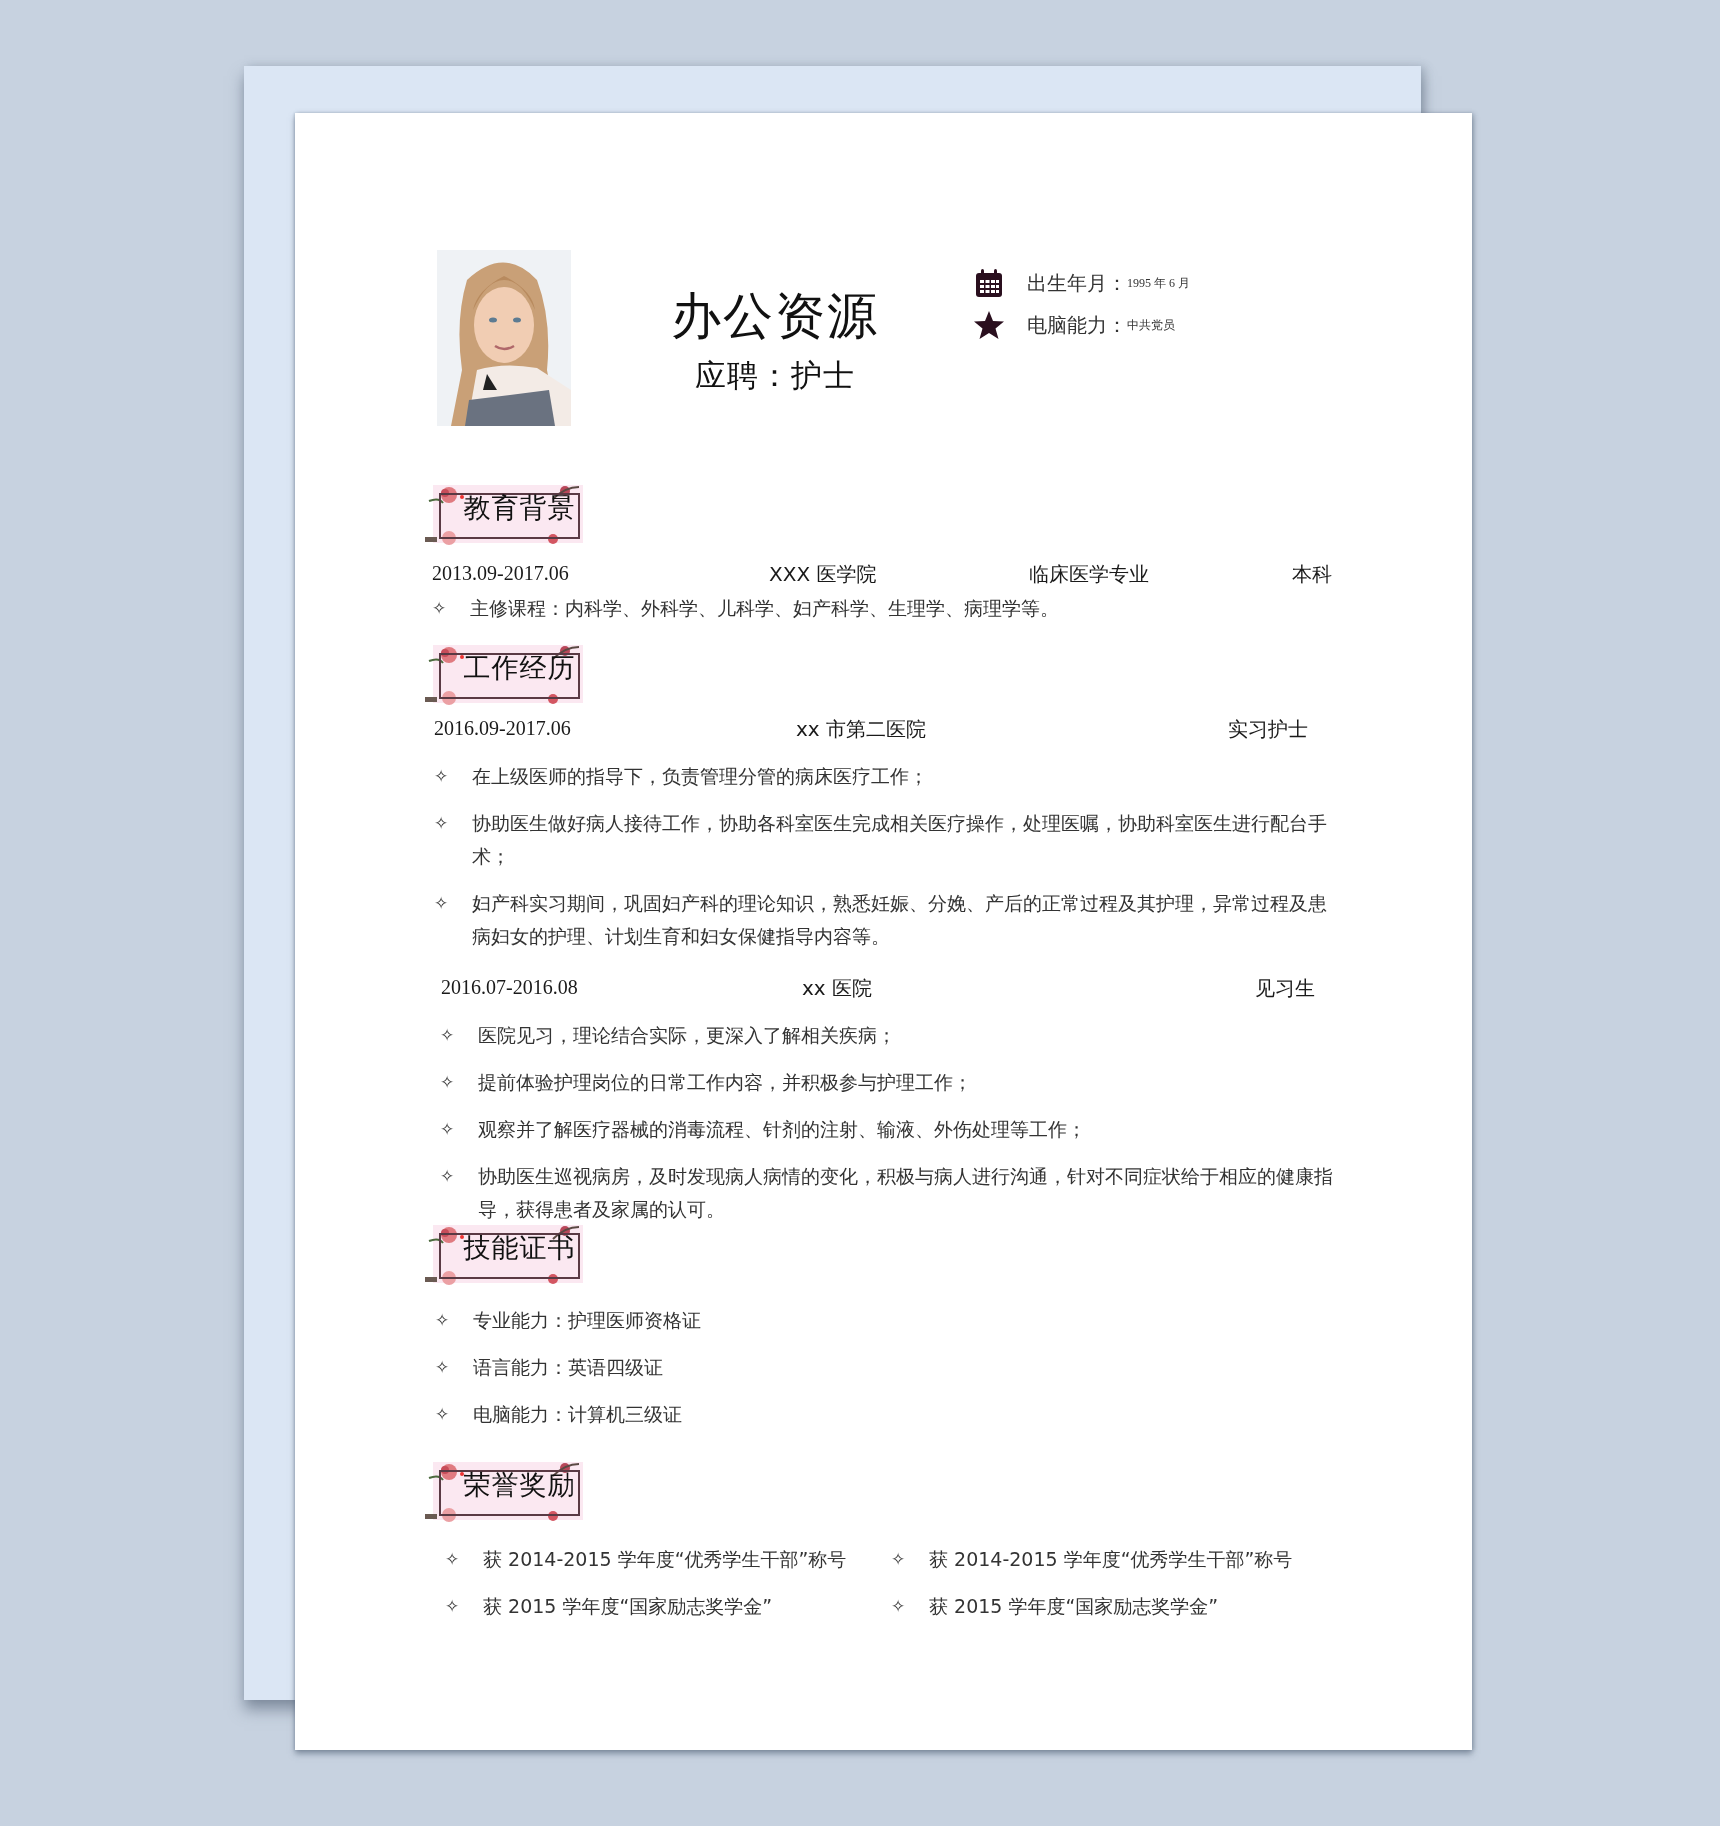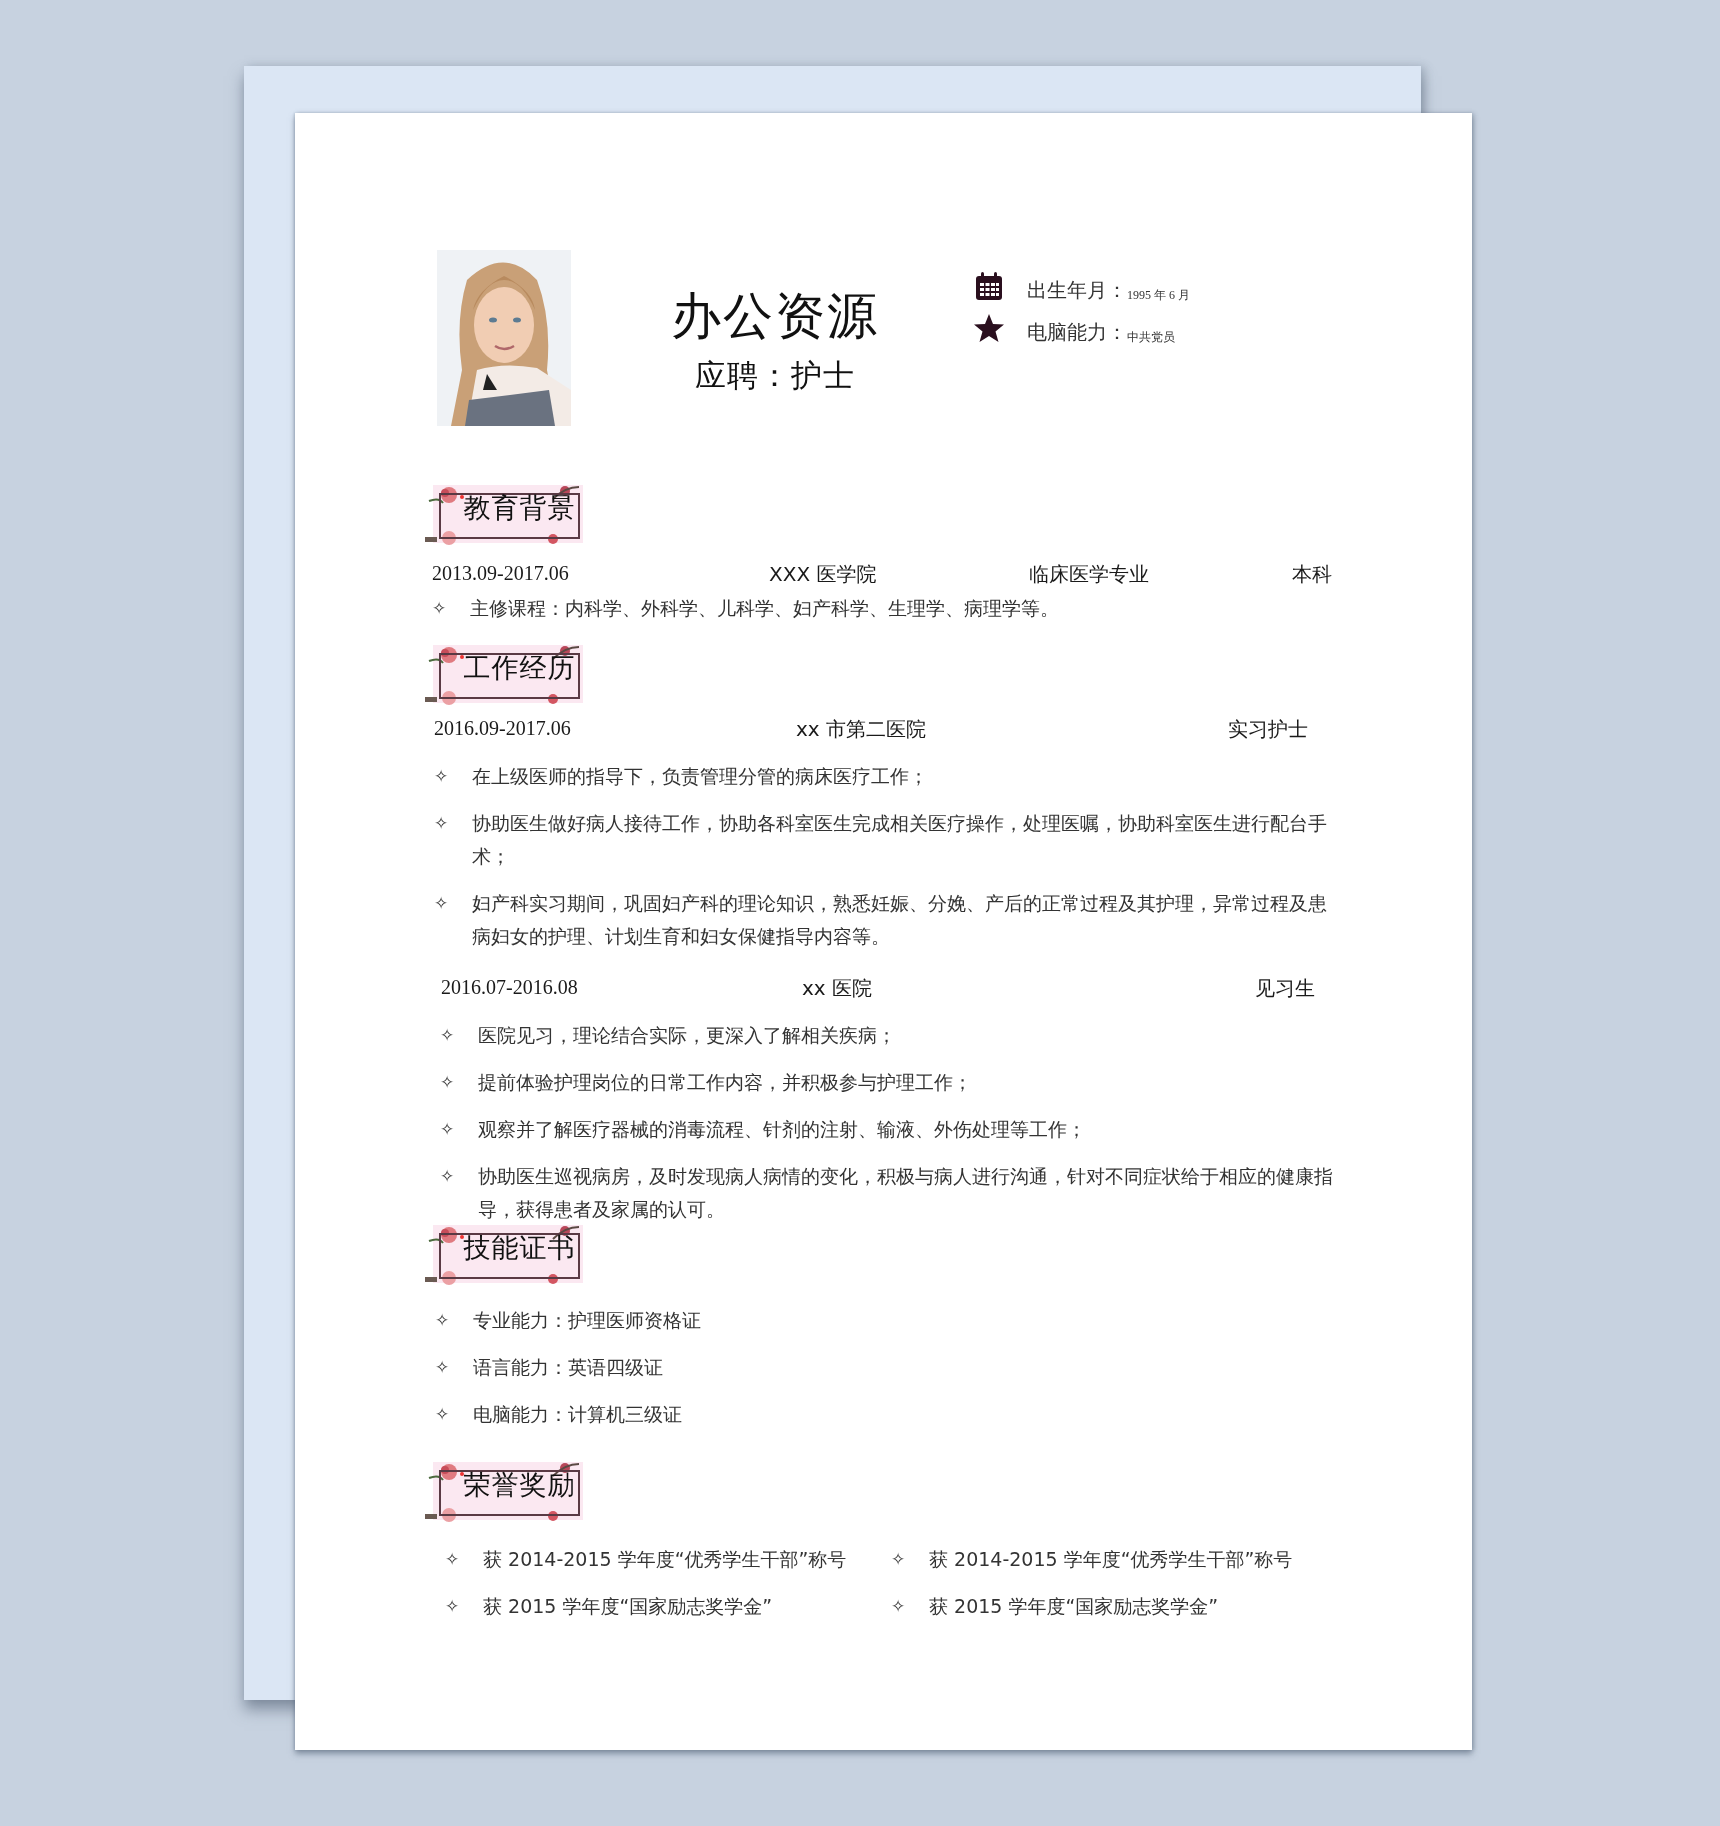--- a/index.html
+++ b/index.html
@@ -36,21 +36,21 @@
     font-size: 50px; letter-spacing: 2px; color: #111;
     font-weight: 300;
   }
   .applying {
     left: 330px; top: 242px; width: 300px; text-align: center;
     font-size: 31px; color: #111; letter-spacing: 1px;
   }
 
   
   .contact { left: 676px; top: 149px; }
-  .contact-row { display: flex; align-items: flex-end; height: 42px; }
+  .contact-row { display: flex; align-items: center; height: 42px; }
   .contact-icon { width: 36px; height: 36px; display: flex; align-items: center; justify-content: center; margin-right: 20px; }
   .contact-icon svg { width: 32px; height: 32px; }
   .contact-label { font-size: 20px; color: #333; }
   .contact-value { font-family: "Liberation Serif", "DejaVu Serif", serif; font-size: 12px; color: #333; }
 
   
   .sec-header {
     width: 160px; height: 62px;
   }
   .sec-header .bg {

